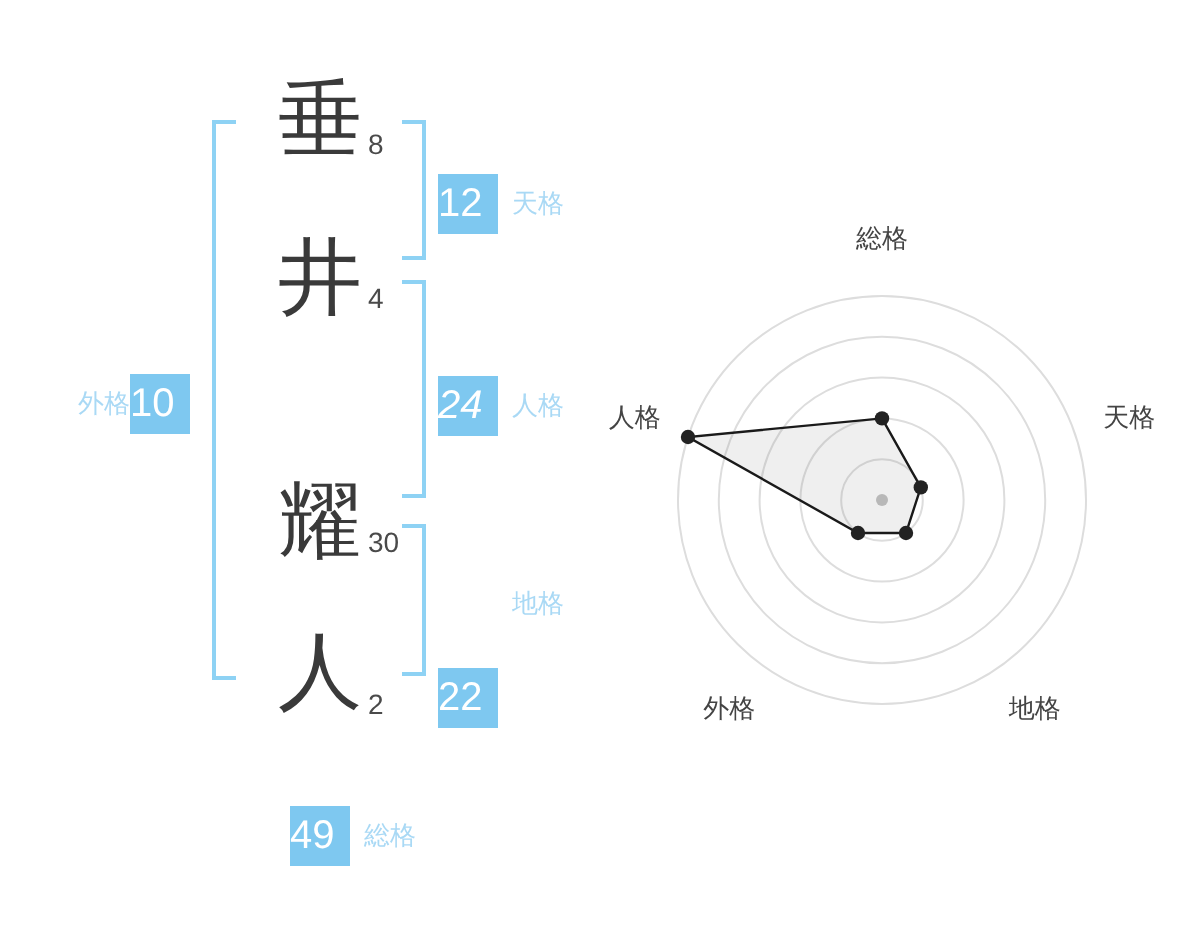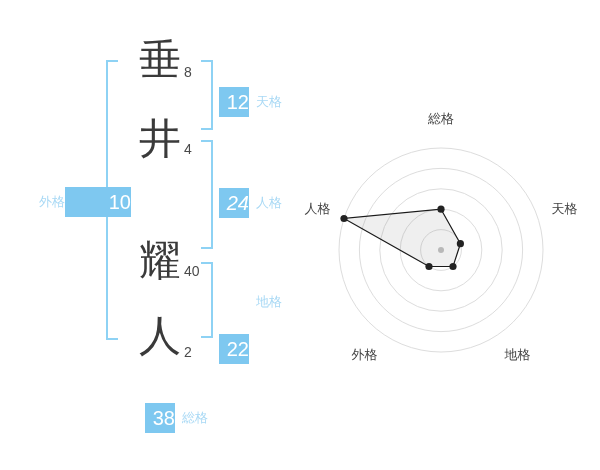--- a/index.html
+++ b/index.html
@@ -15,21 +15,21 @@
   
   .bracket{position:absolute;box-sizing:border-box;width:12px;}
   .bracket-left{border-left:2px solid var(--bracket,#8ed2f4);
                 border-top:2px solid var(--bracket,#8ed2f4);
                 border-bottom:2px solid var(--bracket,#8ed2f4);}
   .bracket-right{border-right:2px solid var(--bracket,#8ed2f4);
                  border-top:2px solid var(--bracket,#8ed2f4);
                  border-bottom:2px solid var(--bracket,#8ed2f4);}
 
   
-  .badge{position:absolute;width:30px;height:30px;line-height:30px;text-align:right;
+  .badge{position:absolute;width:30px;height:30px;line-height:30px;text-align:left;
          background:var(--badge-bg,#7ec8f0);color:var(--badge-text,#ffffff);font-size:20px;}
   .badge-label{position:absolute;height:16px;line-height:16px;font-size:13px;
                color:var(--label-blue,#a9d9f5);}
 
   
   .radar{position:absolute;left:285px;top:85px;width:320px;height:300px;}
   .radar text{font-family:"Liberation Sans","DejaVu Sans",sans-serif;font-size:13px;}
 </style>
 </head>
 <body>
@@ -42,38 +42,38 @@
   <div class="bracket bracket-right" style="left:201px;top:140px;height:109px;"></div>
   <div class="bracket bracket-right" style="left:201px;top:262px;height:76px;"></div>
 
   <div class="kanji" style="top:38px">垂</div>
   <div class="strokes" style="top:64px">8</div>
 
   <div class="kanji" style="top:117px">井</div>
   <div class="strokes" style="top:141px">4</div>
 
   <div class="kanji" style="top:239px">耀</div>
-  <div class="strokes" style="top:263px">40</div>
+  <div class="strokes" style="top:263px">30</div>
 
   <div class="kanji" style="top:314px">人</div>
   <div class="strokes" style="top:344px">2</div>
 
   <div class="badge" style="left:219px;top:87px;">12</div>
   <div class="badge-label" style="left:256px;top:94px;">天格</div>
 
   <div class="badge" style="left:219px;top:188px;font-style:italic;">24</div>
   <div class="badge-label" style="left:256px;top:195px;">人格</div>
 
   <div class="badge" style="left:219px;top:287px;margin-top:47px;">22</div>
   <div class="badge-label" style="left:256px;top:294px;">地格</div>
 
   <div class="badge-label" style="left:39px;top:194px;">外格</div>
-  <div class="badge" style="left:65px;top:187px;padding-left:36px;">10</div>
+  <div class="badge" style="left:65px;top:187px;">10</div>
 
-  <div class="badge" style="left:145px;top:403px;">38</div>
+  <div class="badge" style="left:145px;top:403px;">49</div>
   <div class="badge-label" style="left:182px;top:410px;">総格</div>
 
   <svg class="radar" viewBox="0 0 320 300">
       <circle cx="156" cy="165" r="102.0" fill="none" stroke="#dddddd" stroke-width="1"></circle>
       <circle cx="156" cy="165" r="81.6" fill="none" stroke="#dddddd" stroke-width="1"></circle>
       <circle cx="156" cy="165" r="61.2" fill="none" stroke="#dddddd" stroke-width="1"></circle>
       <circle cx="156" cy="165" r="40.8" fill="none" stroke="#dddddd" stroke-width="1"></circle>
       <circle cx="156" cy="165" r="20.4" fill="none" stroke="#dddddd" stroke-width="1"></circle>
       <polygon points="156.0,124.2 175.4,158.7 168.0,181.5 144.0,181.5 59.0,133.5" fill="rgba(120,120,120,0.12)" stroke="#1a1a1a" stroke-width="1.2"></polygon>
       <circle cx="156" cy="165" r="3" fill="#b8b8b8"></circle>

